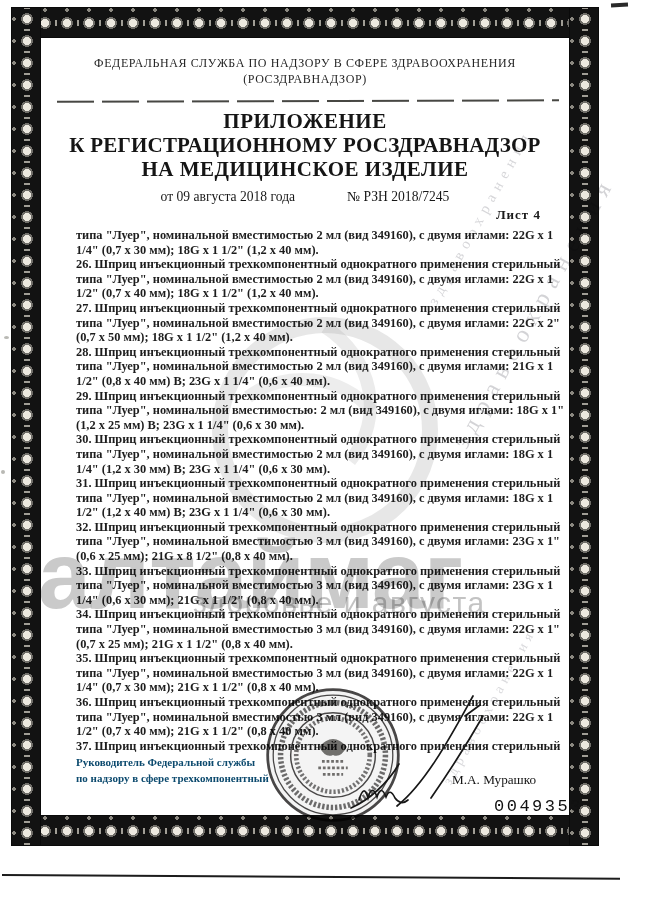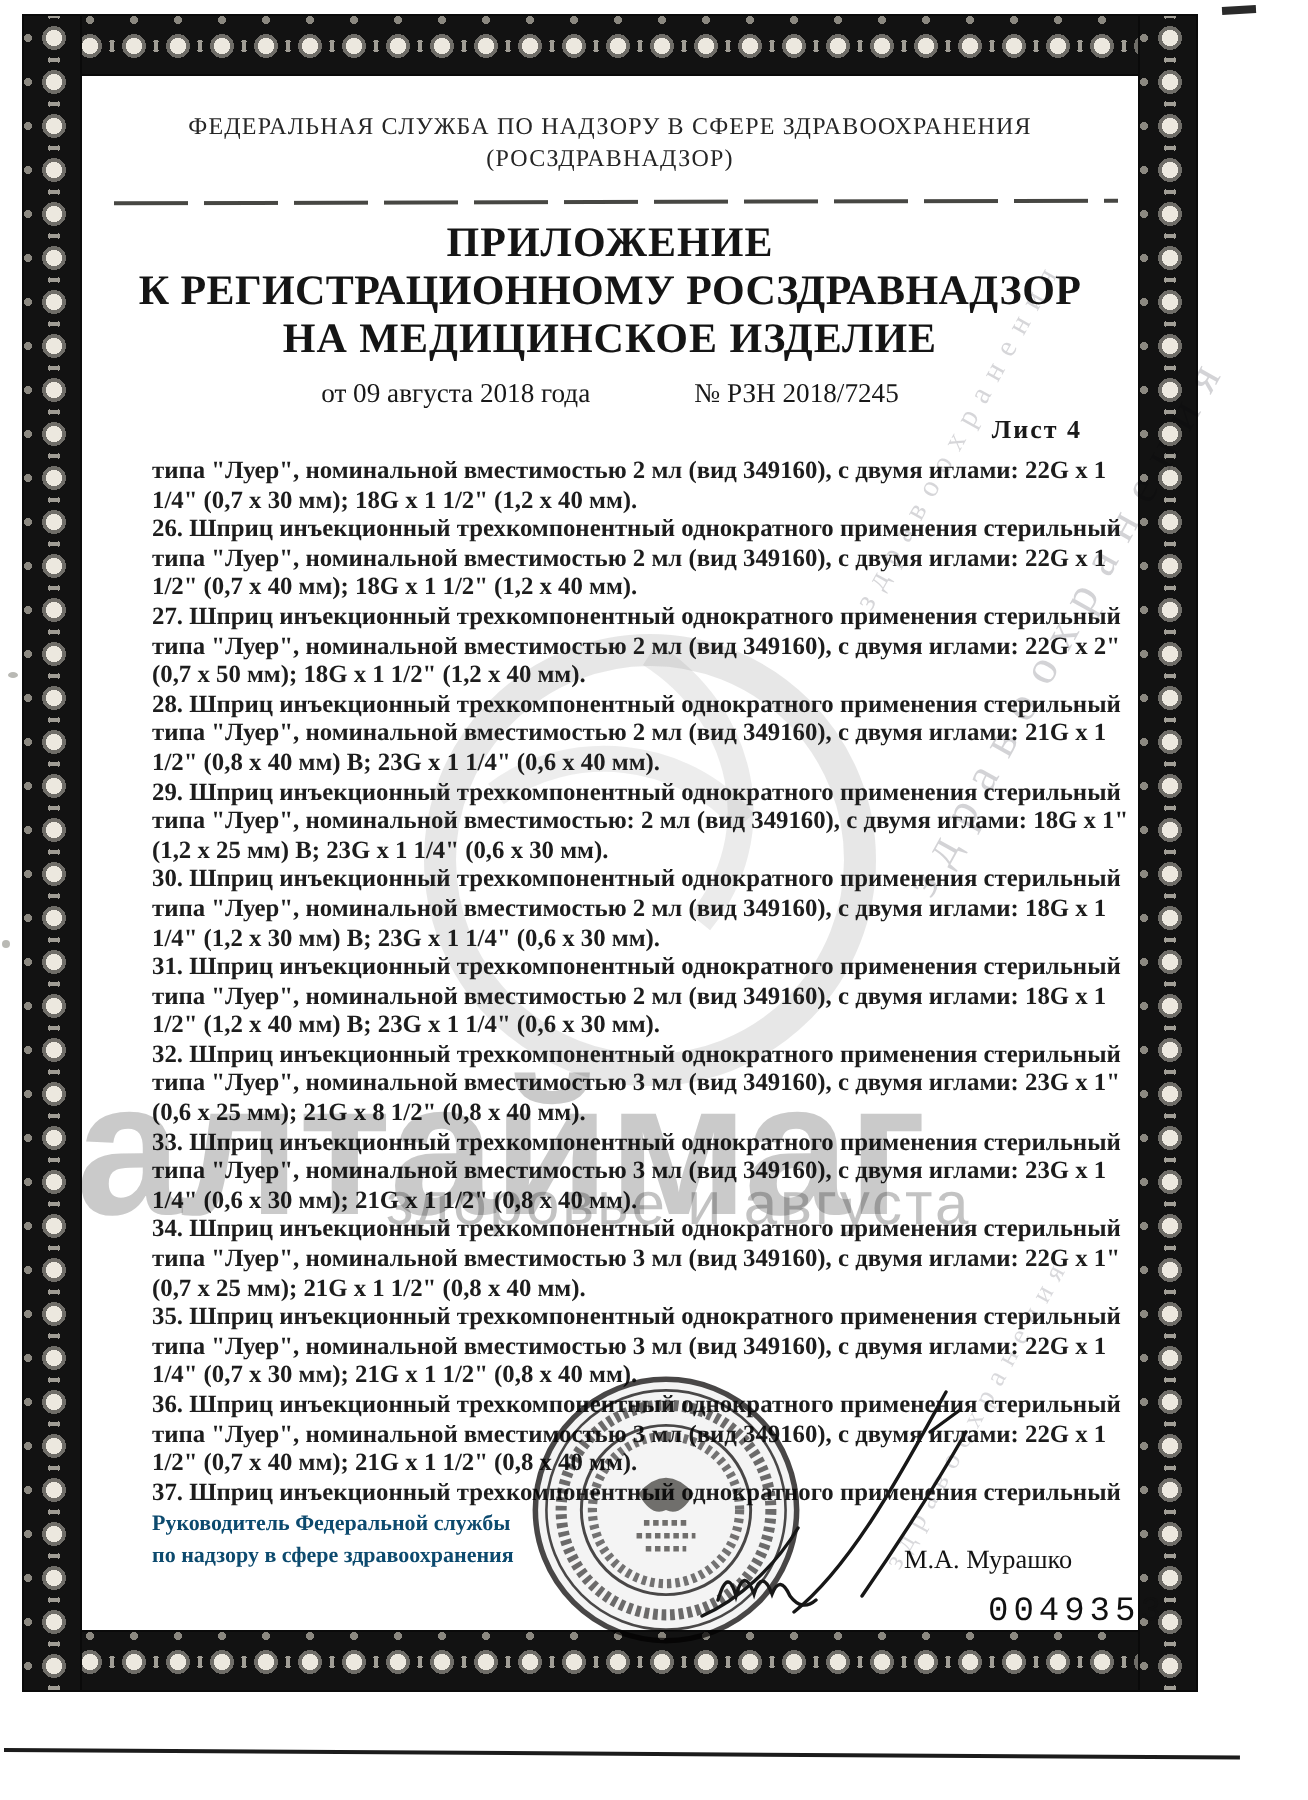--- a/index.html
+++ b/index.html
@@ -139,21 +139,21 @@
     <p>31. Шприц инъекционный трехкомпонентный однократного применения стерильный типа "Луер", номинальной вместимостью 2 мл (вид 349160), с двумя иглами: 18G x 1 1/2" (1,2 x 40 мм) B; 23G x 1 1/4" (0,6 x 30 мм).</p>
     <p>32. Шприц инъекционный трехкомпонентный однократного применения стерильный типа "Луер", номинальной вместимостью 3 мл (вид 349160), с двумя иглами: 23G x 1" (0,6 x 25 мм); 21G x 8 1/2" (0,8 x 40 мм).</p>
     <p>33. Шприц инъекционный трехкомпонентный однократного применения стерильный типа "Луер", номинальной вместимостью 3 мл (вид 349160), с двумя иглами: 23G x 1 1/4" (0,6 x 30 мм); 21G x 1 1/2" (0,8 x 40 мм).</p>
     <p>34. Шприц инъекционный трехкомпонентный однократного применения стерильный типа "Луер", номинальной вместимостью 3 мл (вид 349160), с двумя иглами: 22G x 1" (0,7 x 25 мм); 21G x 1 1/2" (0,8 x 40 мм).</p>
     <p>35. Шприц инъекционный трехкомпонентный однократного применения стерильный типа "Луер", номинальной вместимостью 3 мл (вид 349160), с двумя иглами: 22G x 1 1/4" (0,7 x 30 мм); 21G x 1 1/2" (0,8 x 40 мм).</p>
     <p>36. Шприц инъекционный трехкомпонентный однократного применения стерильный типа "Луер", номинальной вместимостью 3 мл (вид 349160), с двумя иглами: 22G x 1 1/2" (0,7 x 40 мм); 21G x 1 1/2" (0,8 x 40 мм).</p>
     <p>37. Шприц инъекционный трехкомпонентный однократного применения стерильный</p>
   </div>
 
   <div id="foot1" class="foot-line">Руководитель Федеральной службы</div>
-  <div id="foot2" class="foot-line">по надзору в сфере здравоохранения</div>
+  <div id="foot2" class="foot-line">по надзору в сфере трехкомпонентный</div>
   <div id="signer">М.А. Мурашко</div>
   <div id="serial">0049353</div>
 
   <svg id="stamp" width="138" height="138" viewBox="0 0 150 150">
     <circle cx="75" cy="75" r="71" fill="none" stroke="#2e2c2c" stroke-width="3"></circle>
     <circle cx="75" cy="75" r="65" fill="none" stroke="#2e2c2c" stroke-width="1.4"></circle>
     <circle cx="75" cy="75" r="57" fill="none" stroke="#3a3838" stroke-width="6" stroke-dasharray="2.6 2.1" opacity="0.85"></circle>
     <circle cx="75" cy="75" r="46" fill="none" stroke="#2e2c2c" stroke-width="1.6"></circle>
     <circle cx="75" cy="75" r="40" fill="none" stroke="#3a3838" stroke-width="5" stroke-dasharray="2.4 2.2" opacity="0.8"></circle>
     <path d="M60,66 q15,-17 30,0 q-7,13 -15,9 q-8,4 -15,-9 z" fill="#35332f" opacity="0.8"></path>

